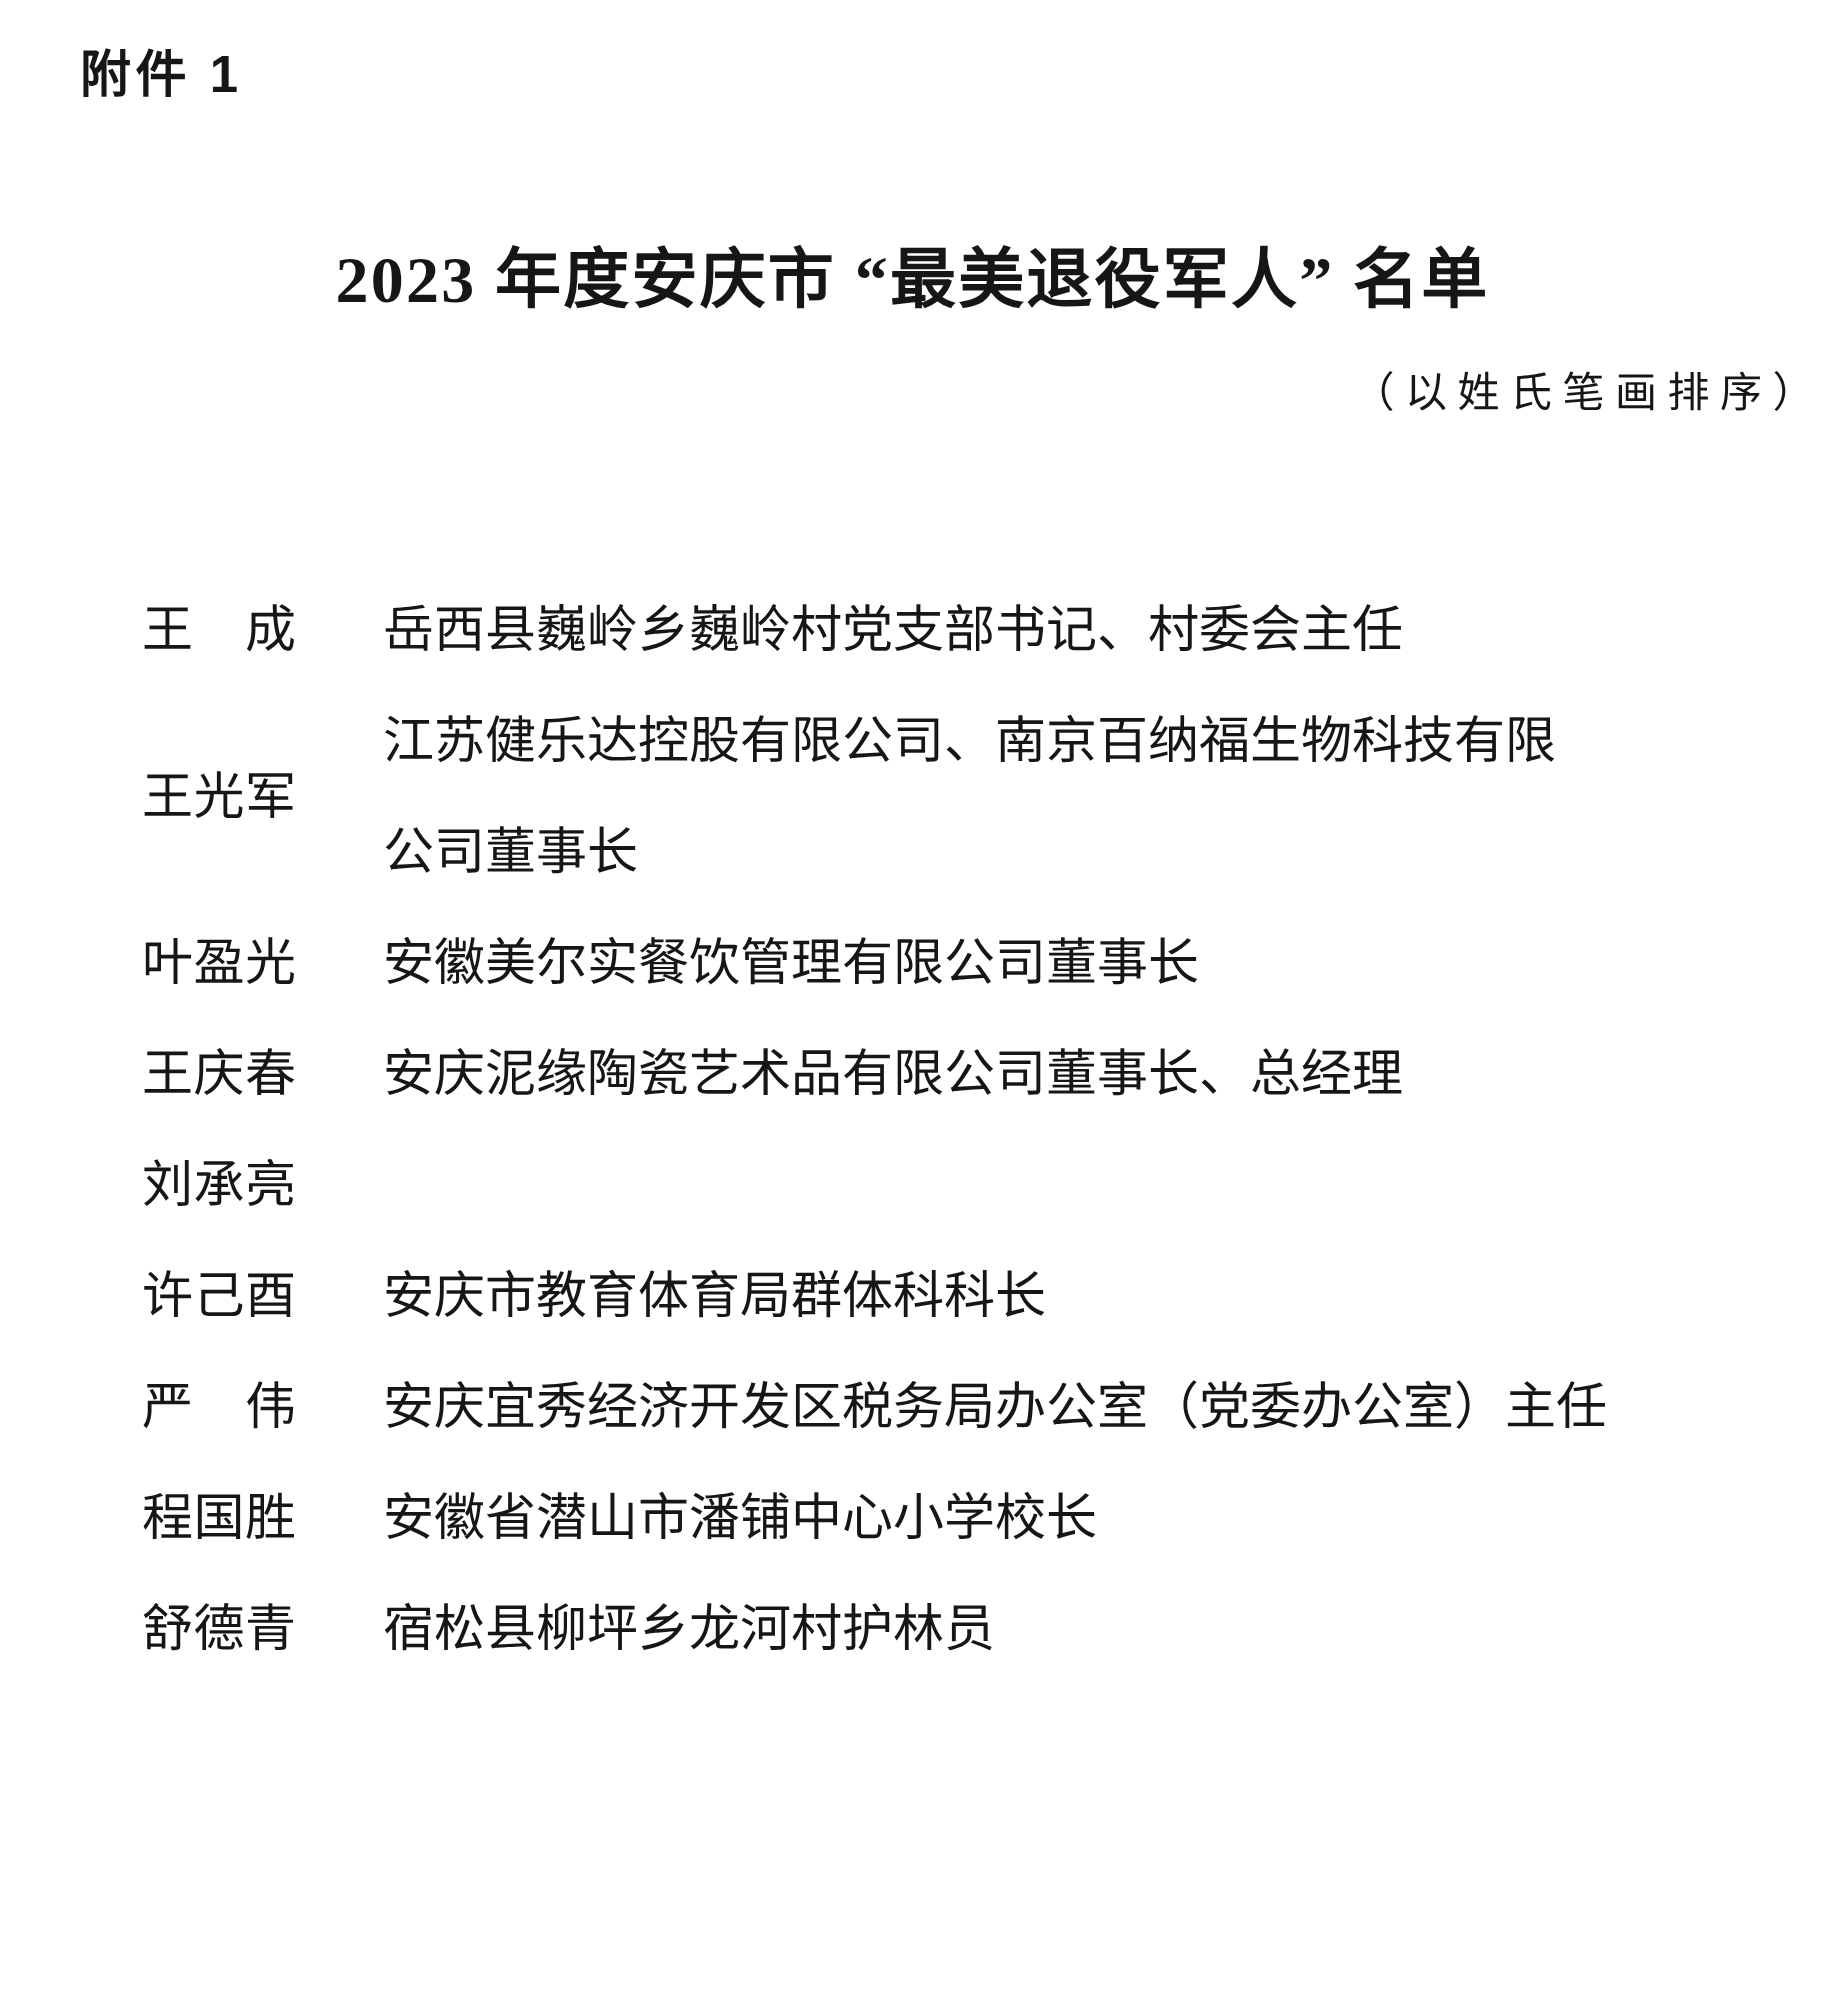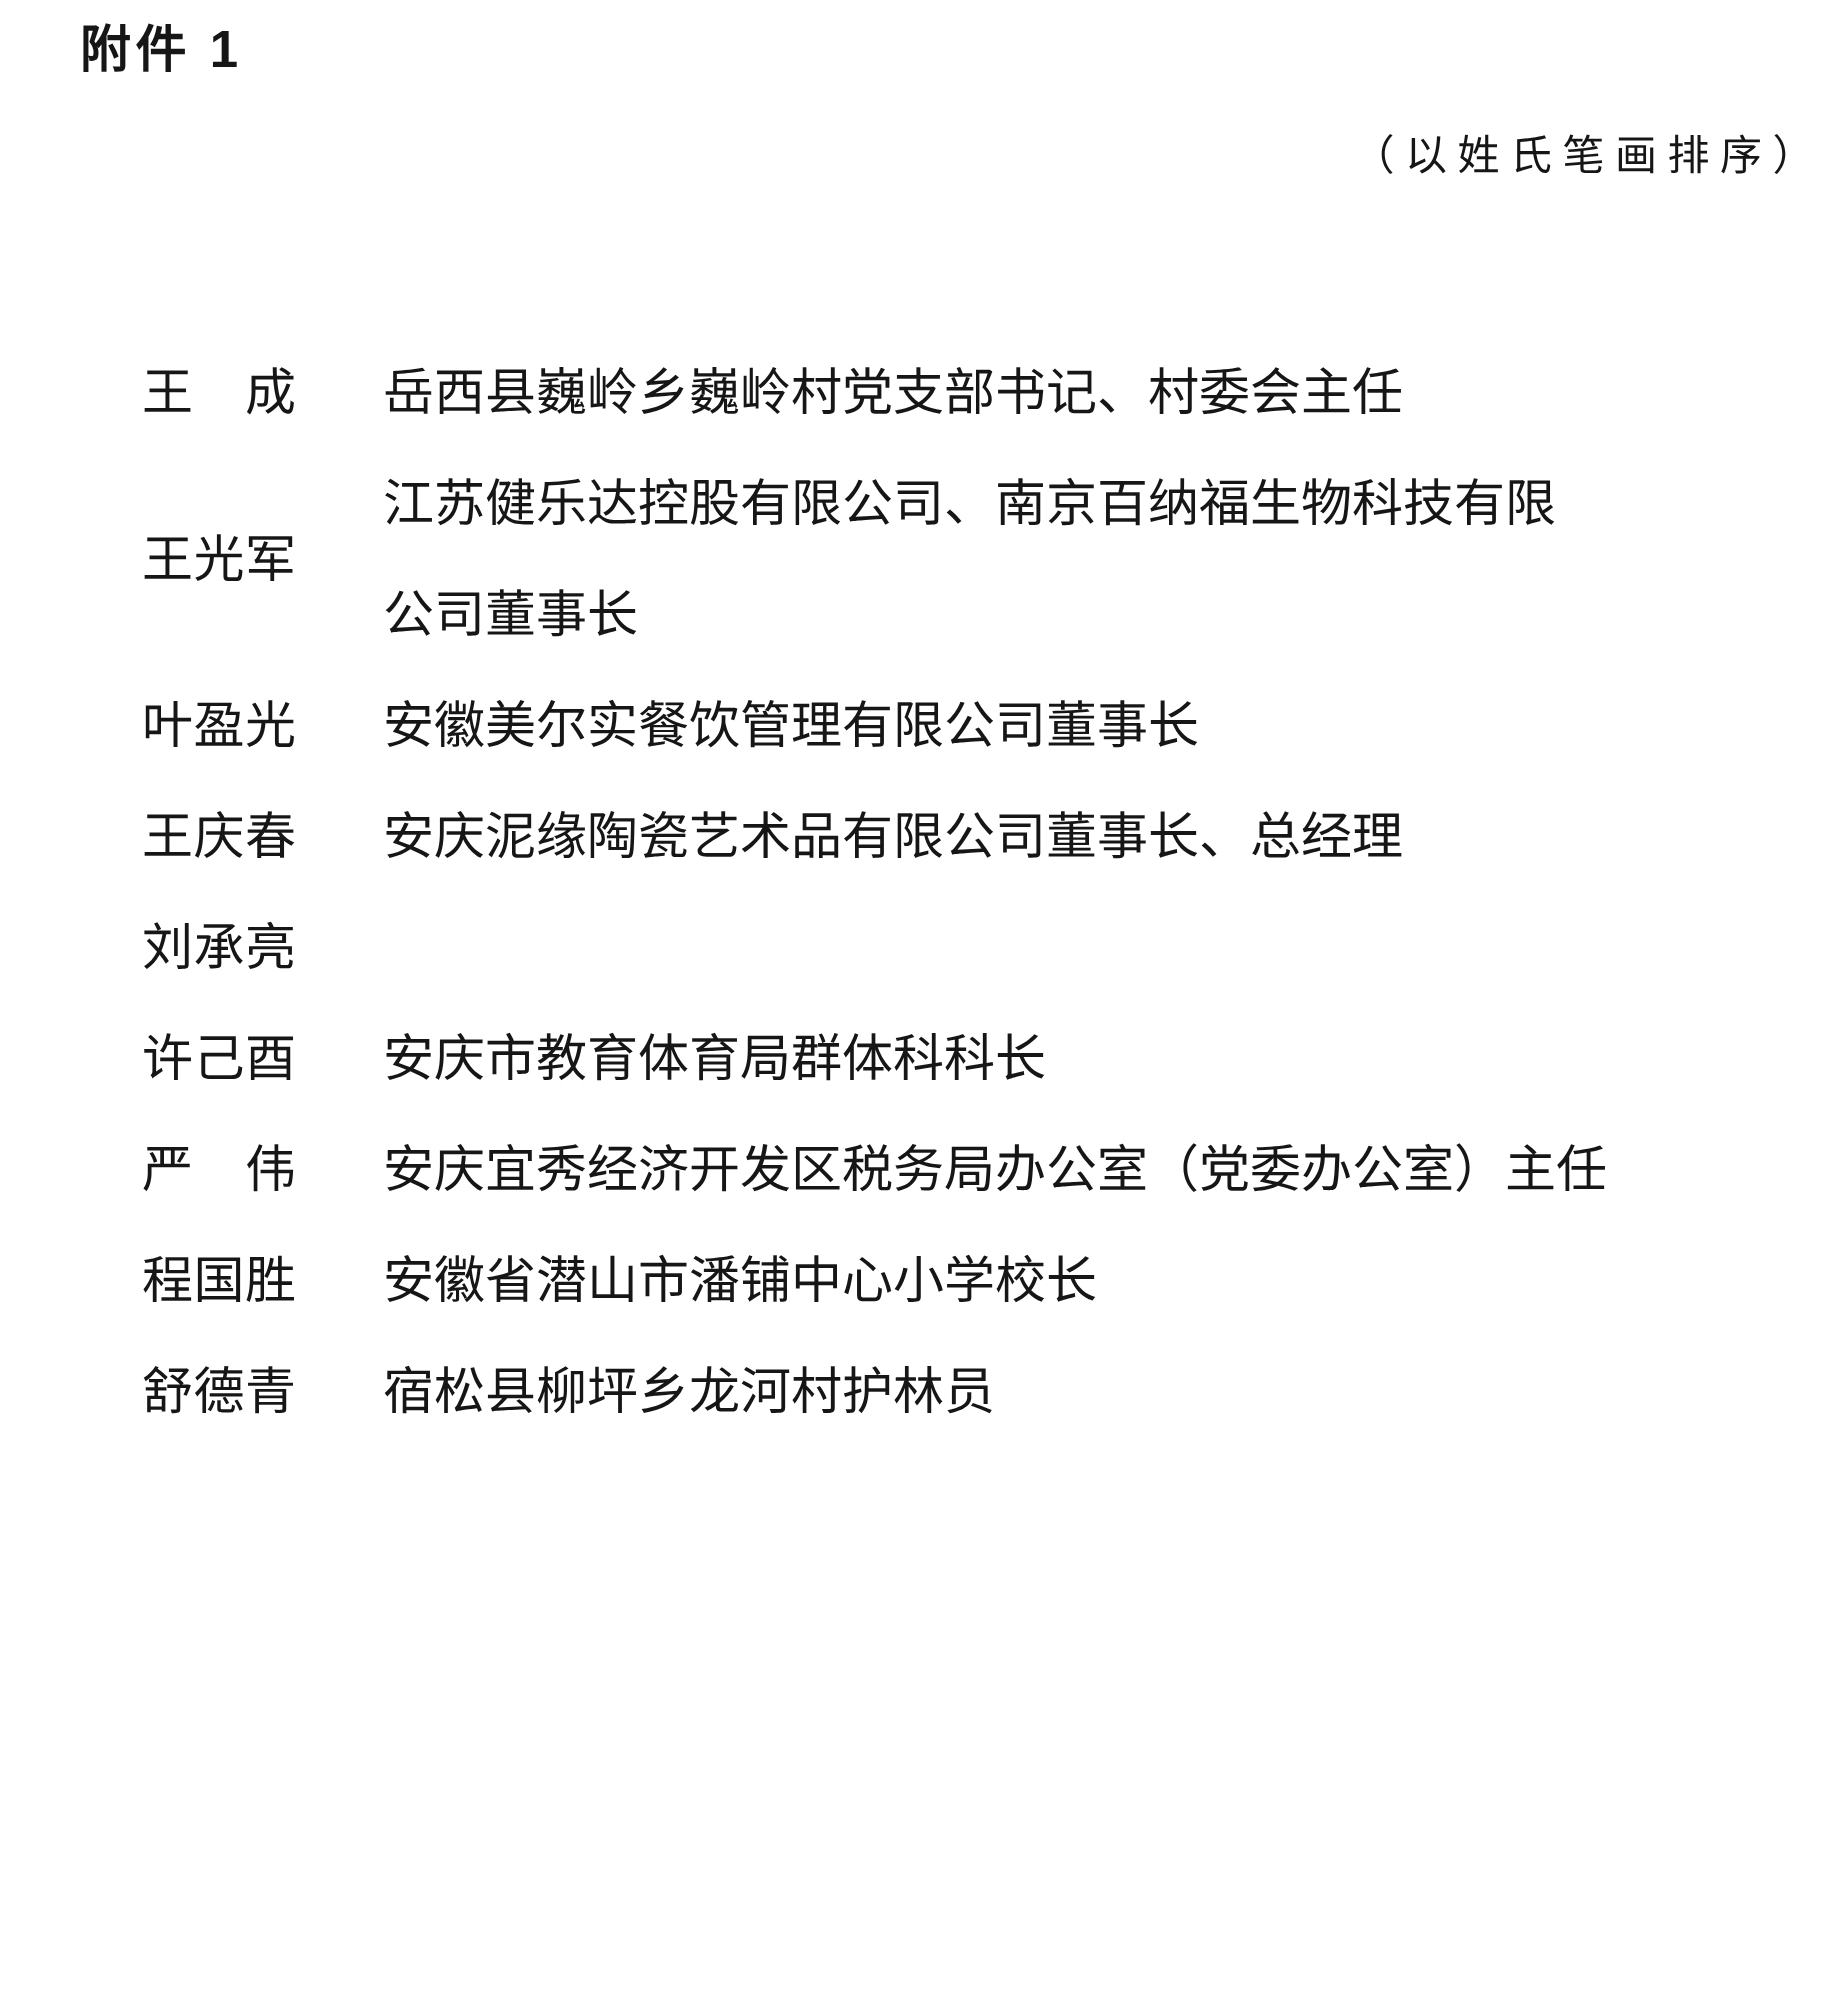--- a/index.html
+++ b/index.html
@@ -12,21 +12,21 @@
     height: 2015px;
     color: #161616;
     font-family: "Liberation Serif", "DejaVu Serif", serif;
     overflow: hidden;
   }
   .page {
     position: relative;
     width: 100%;
     height: 100%;
     box-sizing: border-box;
-    padding-top: 18px;
+    padding-top: 43px;
   }
   .attachment-label {
     margin-left: 80px;
     font-family: "Liberation Sans", "DejaVu Sans", sans-serif;
     font-weight: 700;
     font-size: 51px;
     line-height: 1.25;
     letter-spacing: 4.5px;
   }
   .doc-title {
@@ -70,20 +70,21 @@
     white-space: nowrap;
   }
 </style>
 </head>
 <body>
 
 <div class="page">
 
   <div class="attachment-label">附件 1</div>
 
+  <div class="doc-title">2023 年度安庆市 “最美退役军人” 名单</div>
 
   <div class="doc-subtitle">（以姓氏笔画排序）</div>
 
   <div class="roster">
       <div class="entry">
         <span class="name">王成</span>
         <span class="desc">
           <span class="desc-line">岳西县巍岭乡巍岭村党支部书记、村委会主任</span>
         </span>
       </div>

